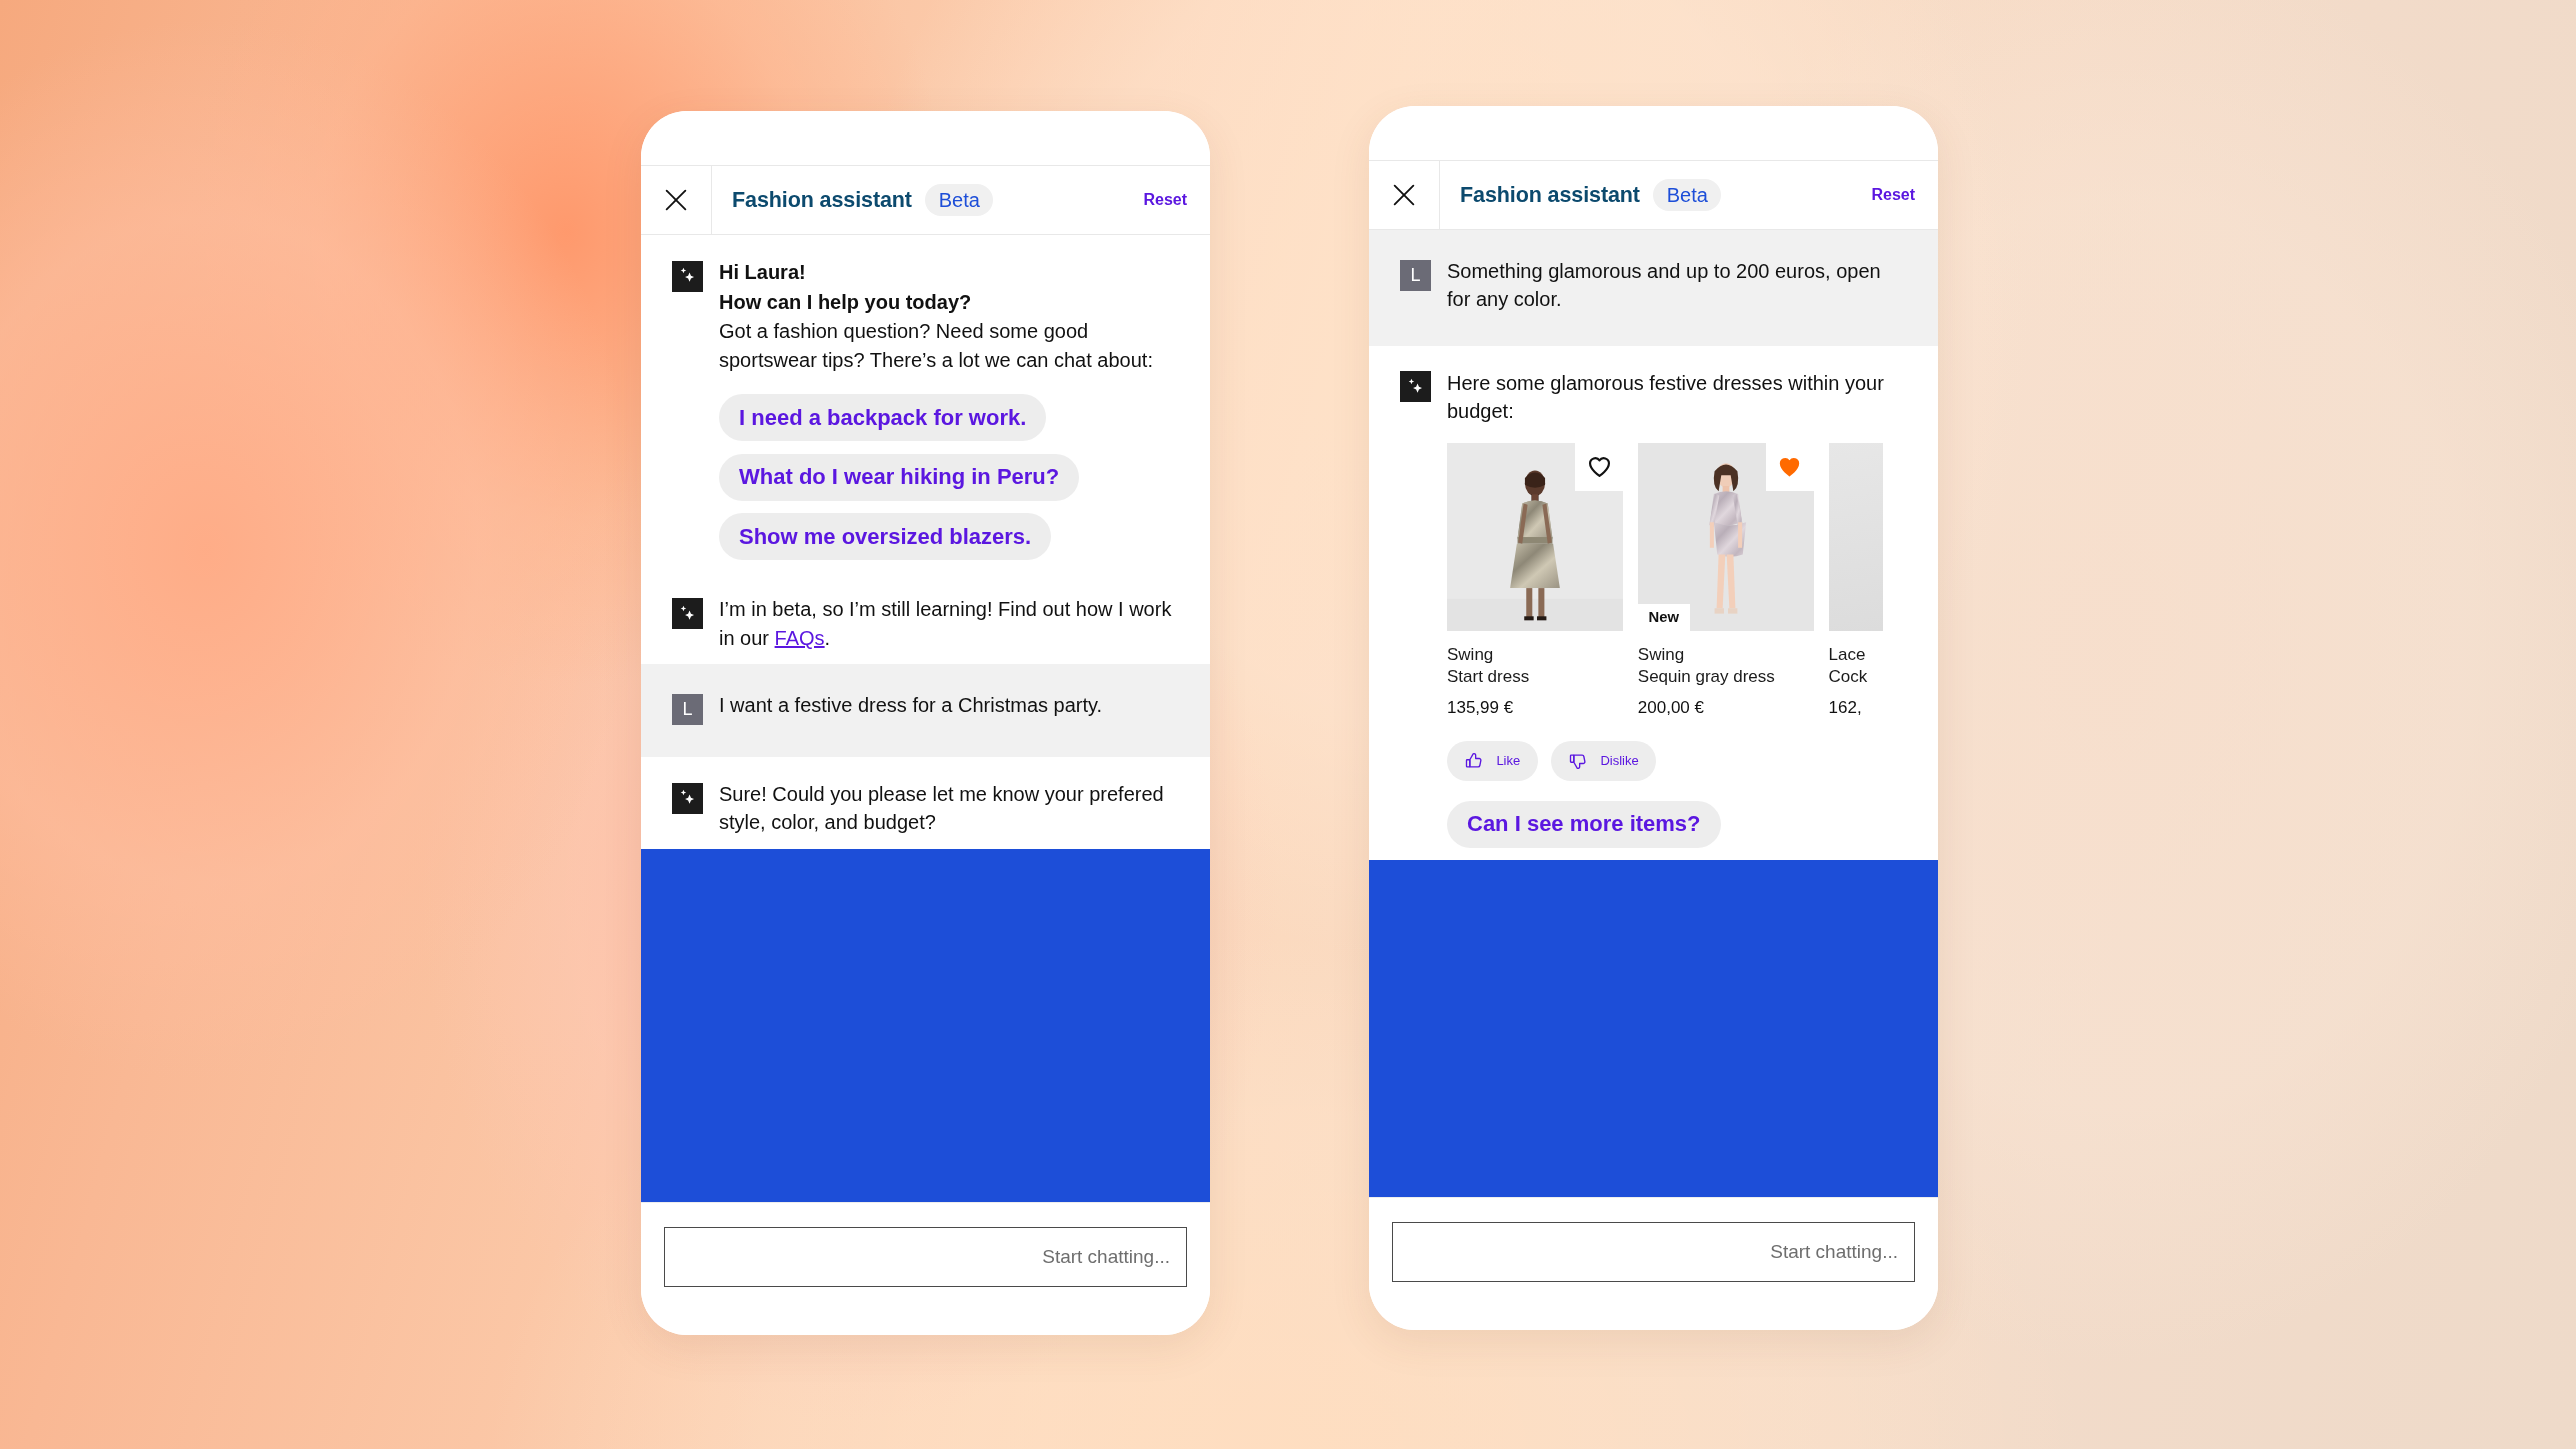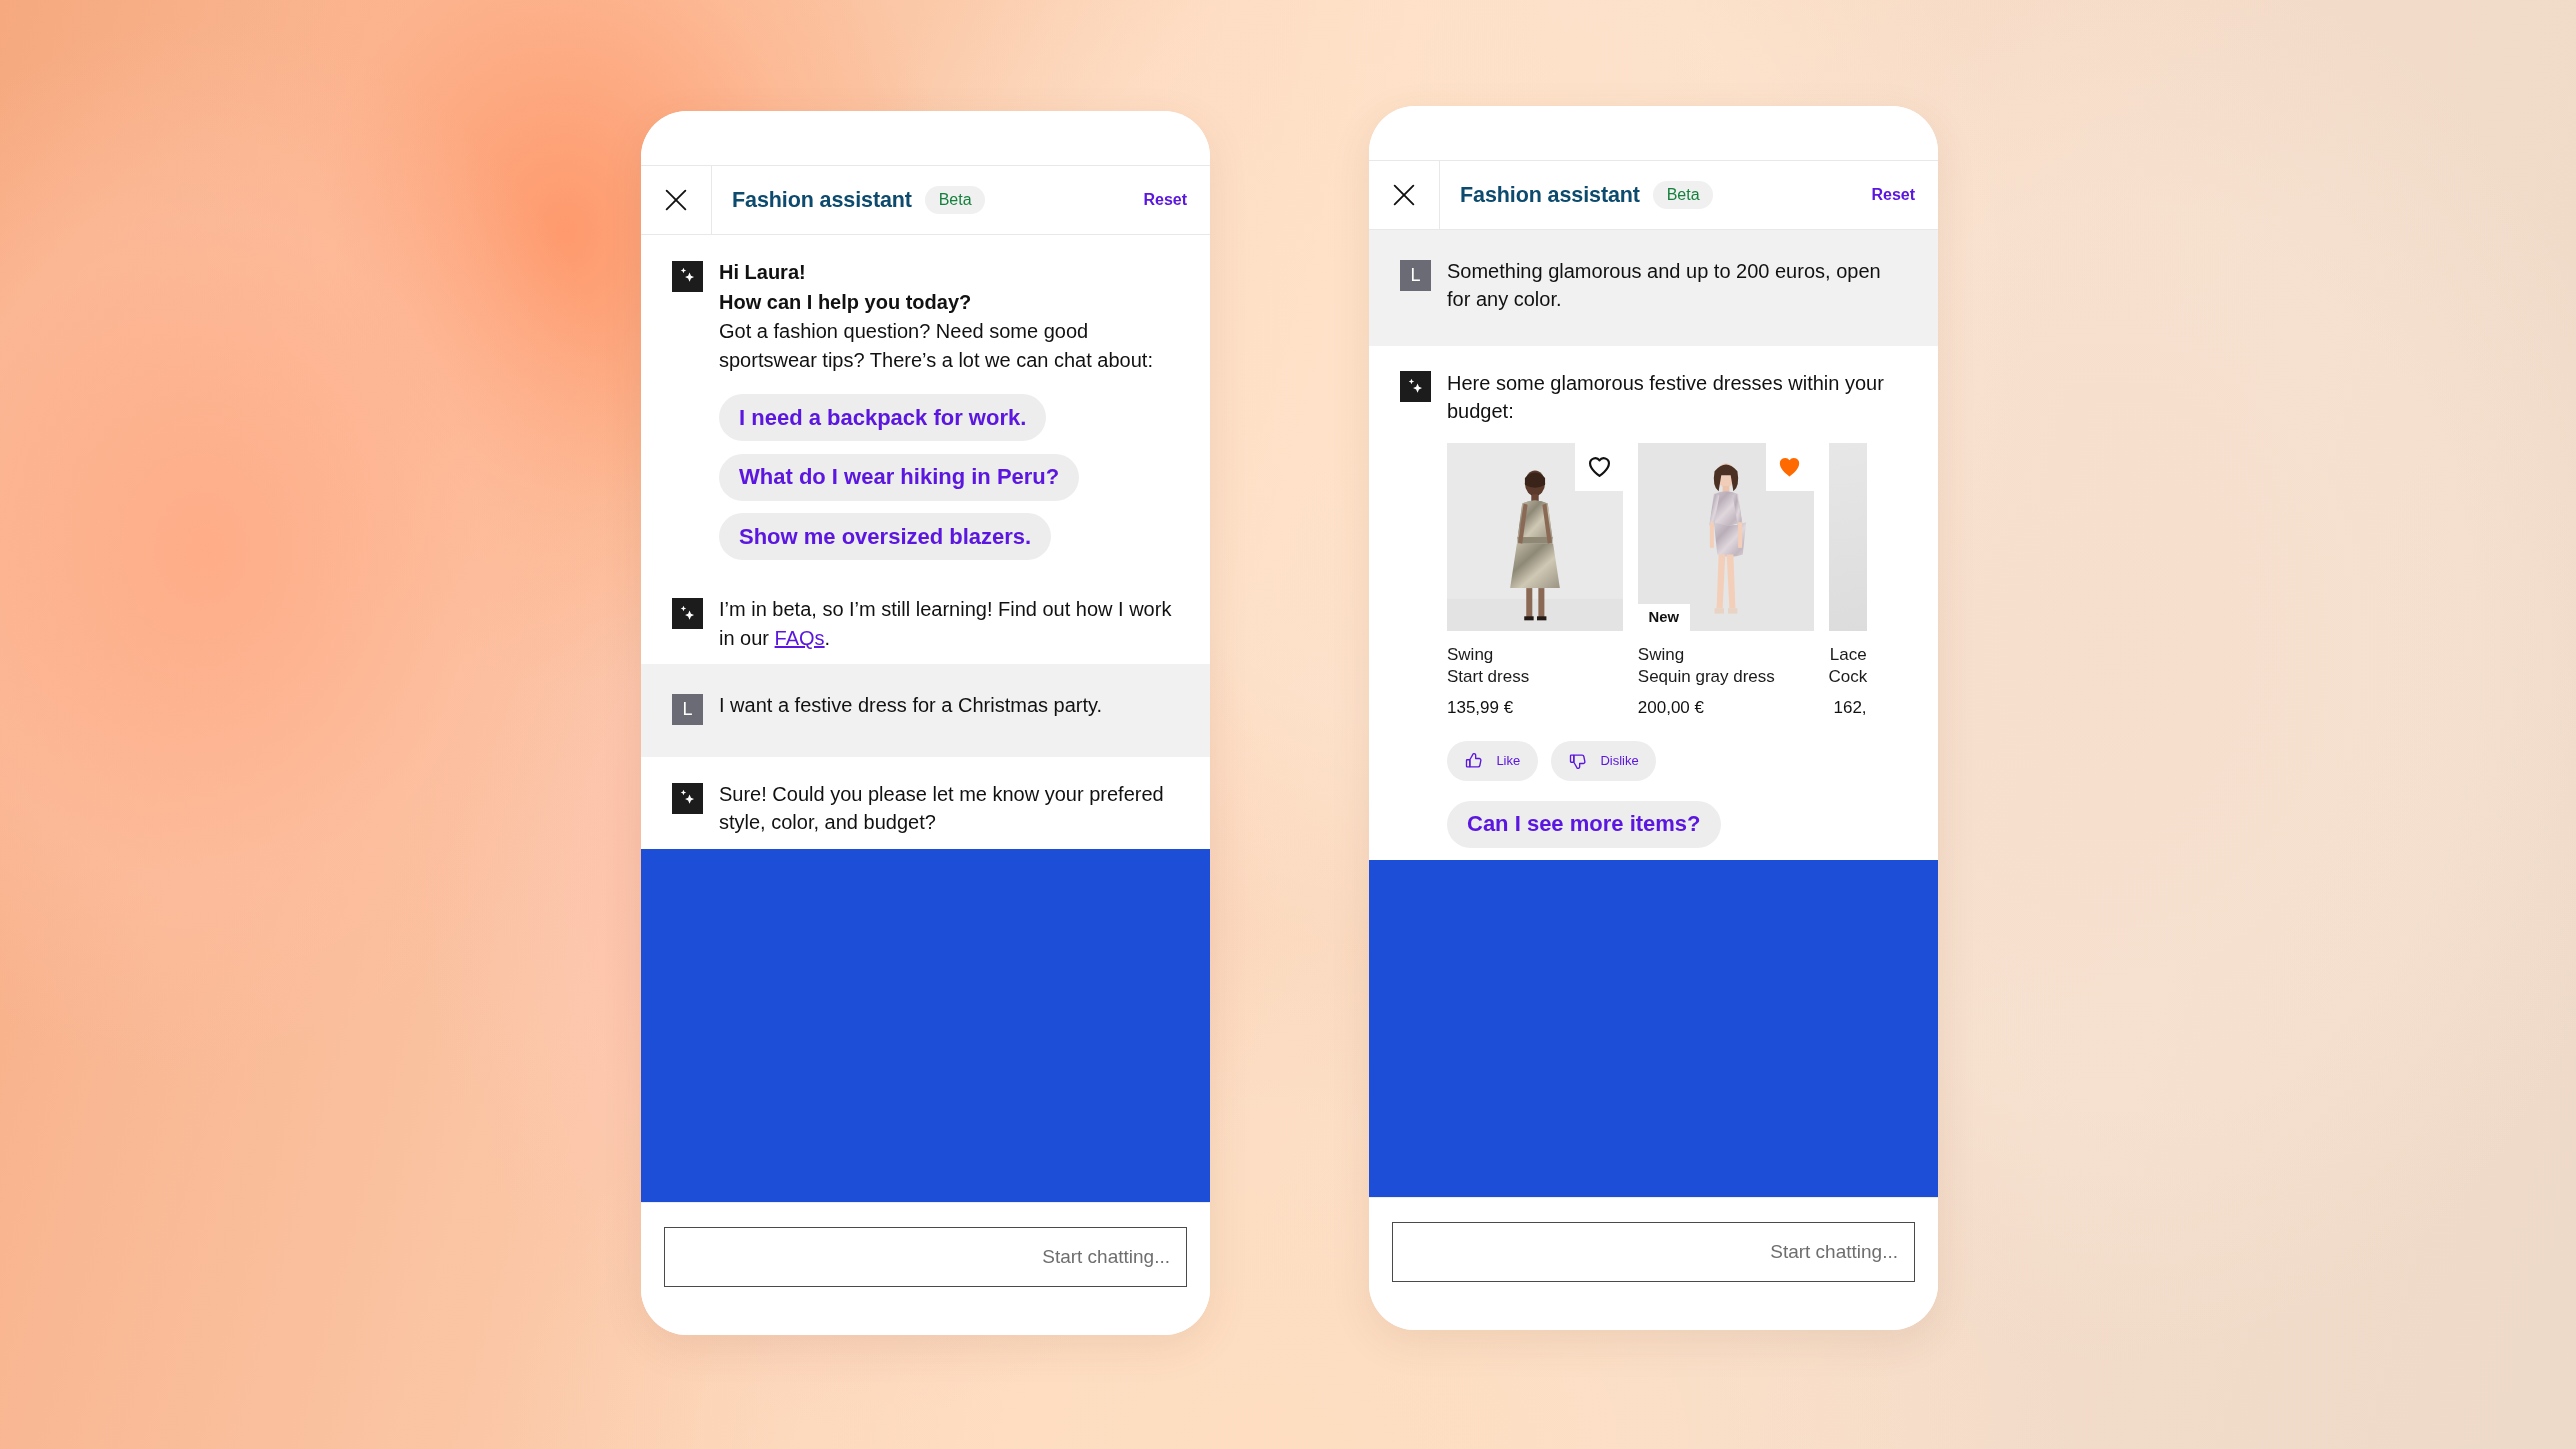--- a/index.html
+++ b/index.html
@@ -70,22 +70,22 @@
   }
   .header-title {
     font-size: 21.5px;
     font-weight: 700;
     color: #0c4a6e;
     letter-spacing: -0.1px;
     white-space: nowrap;
   }
   .beta-badge {
     background: #f0f0f0;
-    color: #15803d;
-    font-size: 16px;
+    color: #1d4ed8;
+    font-size: 20px;
     padding: 6px 13.4px;
     border-radius: 17.4px;
     line-height: 1;
     white-space: nowrap;
     text-align: right;
   }
   .reset-link {
     margin-left: auto;
     color: #5b17e0;
     font-size: 16px;
@@ -160,21 +160,21 @@
 
   
   .carousel {
     margin-top: 17.4px;
     display: flex;
     gap: 14.8px;
     overflow: hidden;
     padding-left: 0;
   }
   .pcard { width: 176px; flex: 0 0 auto; cursor: pointer; }
-  .pcard.clipped { width: 38px; text-align: right; }
+  .pcard.clipped { width: 54px; }
 
   .pimg {
     position: relative;
     width: 100%;
     height: 188px;
     background: linear-gradient(170deg,#e7e7e7 0%, #e1e1e1 55%, #dcdcdc 100%);
     overflow: hidden;
   }
   .heart-box {
     position: absolute;

